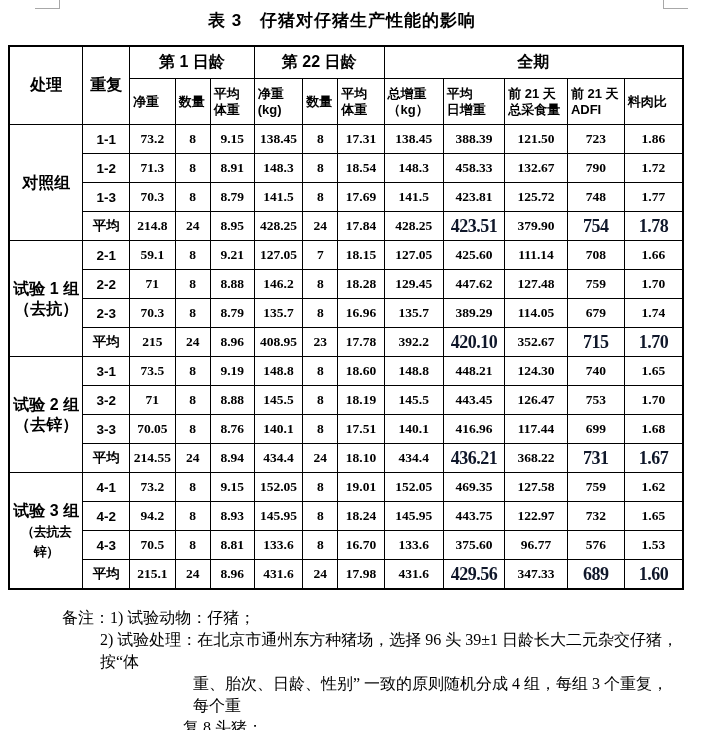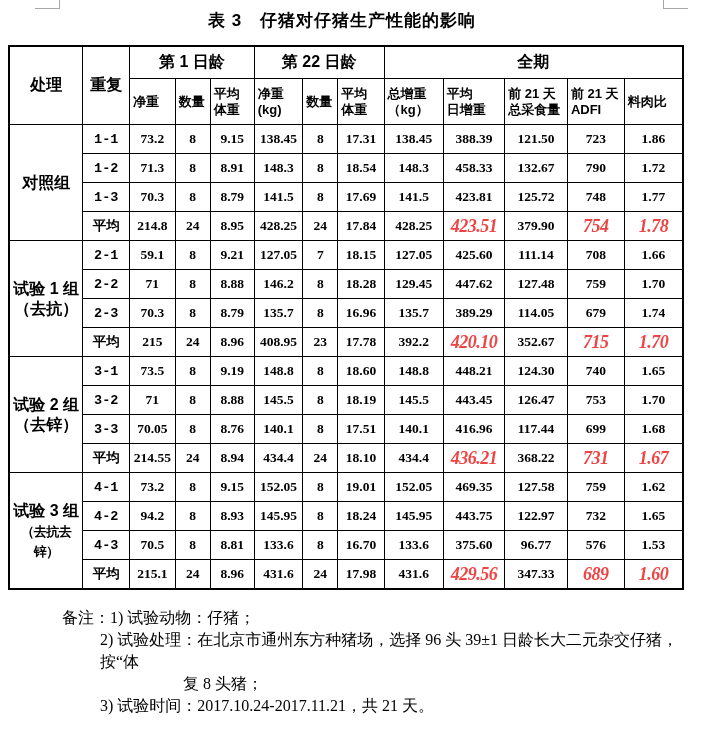--- a/index.html
+++ b/index.html
@@ -23,24 +23,24 @@
   }
   .perf th,.perf td{
     border:1px solid #000;padding:0;overflow:hidden;
     font-weight:bold;text-align:center;vertical-align:middle;
   }
   tr.h1 th{height:31px;font-size:16px;}
   tr.h2 th{height:45px;}
   th.corner{font-size:16px;}
   th.sub{font-size:13px;text-align:left;padding-left:3px;line-height:1.2;}
   tbody td{height:28px;font-size:13.5px;font-family:"Liberation Serif","DejaVu Serif",serif;}
-  tbody td.rep{font-family:Liberation Mono, monospace;font-size:13.5px;}
+  tbody td.rep{font-family:Liberation Sans, sans-serif;font-size:13.5px;}
   th.group{font-size:16px;line-height:1.25;}
   th.group .sm{font-size:13px;letter-spacing:-0.5px;}
-  td.red{color:#ef4444;font-size:18px;letter-spacing:-0.5px;font-style:italic;}
+  td.red{color:#0f172a;font-size:18px;letter-spacing:-0.5px;}
   .notes{margin-top:17px;font-family:"Liberation Serif","DejaVu Serif",serif;
     font-size:16px;line-height:22px;}
   .notes .n0{margin-left:62px;}
   .notes .n1{margin-left:100px;}
   .notes .n2{margin-left:193px;}
   .notes .n3{margin-left:183px;}
   .notes .n4{margin-left:100px;}
 </style>
 </head>
 <body>
@@ -317,16 +317,17 @@
           <td>347.33</td>
           <td class="red">689</td>
           <td class="red">1.60</td>
         </tr>
       </tbody>
   </table>
 
   <div class="notes">
     <div class="n0">备注：1) 试验动物：仔猪；</div>
     <div class="n1">2) 试验处理：在北京市通州东方种猪场，选择 96 头 39±1 日龄长大二元杂交仔猪，按“体</div>
+    <div class="n2">重、胎次、日龄、性别” 一致的原则随机分成 4 组，每组 3 个重复，每个重</div>
     <div class="n3">复 8 头猪；</div>
     <div class="n4">3) 试验时间：2017.10.24-2017.11.21，共 21 天。</div>
   </div>
 </div>
 
 </body></html>

